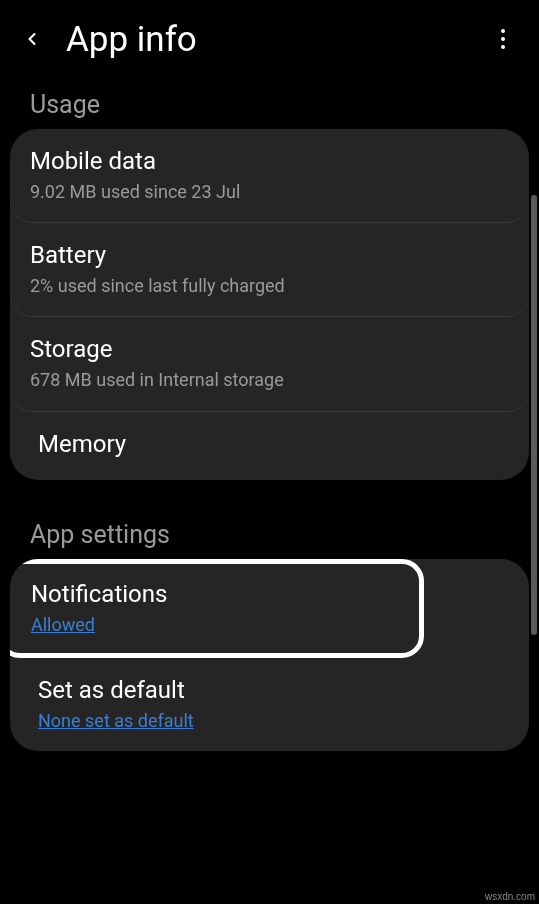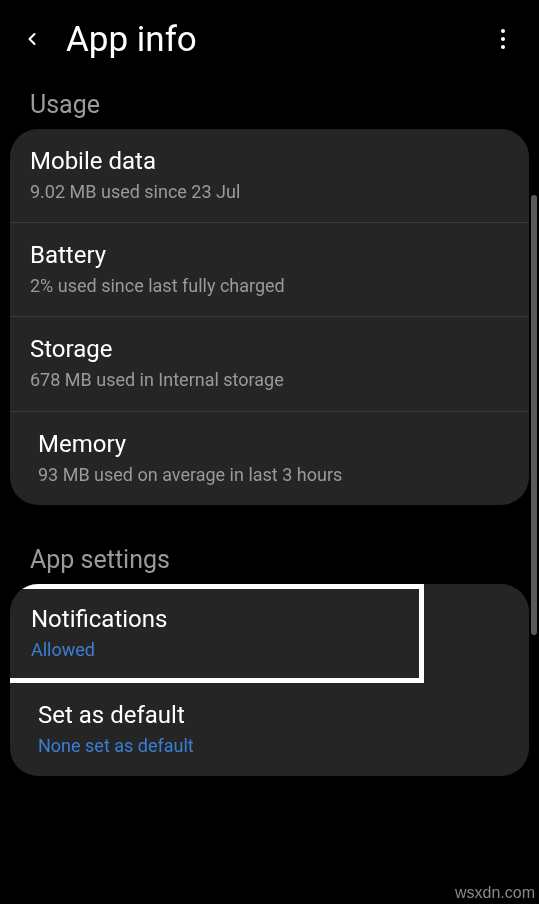--- a/index.html
+++ b/index.html
@@ -69,61 +69,63 @@
       padding: 12px 20px 10px 20px;
     }
     .card {
       background: #252525;
       border-radius: 28px;
       overflow: hidden;
     }
     .list-item {
       padding: 18px 20px 18px 20px;
       border-bottom: 1px solid #3a3a3a;
+      border-radius: 22px;
     }
     .list-item:last-child {
       border-bottom: none;
       padding-left: 28px;
     }
     .item-title {
       font-size: 24px;
       font-weight: 400;
       color: #ffffff;
       margin-bottom: 4px;
     }
     .item-subtitle {
       font-size: 18px;
       color: #9a9a9a;
       line-height: 1.4;
     }
     .item-subtitle-link {
       font-size: 18px;
       color: #3a7fd5;
       line-height: 1.4;
+      text-decoration: underline;
     }
     .highlighted {
       border: 5px solid #ffffff;
       margin-left: -12px;
       margin-right: 105px;
       padding: 16px 20px 16px 28px;
     }
     .scrollbar {
       position: absolute;
       right: 2px;
       top: 195px;
       width: 6px;
       height: 440px;
       background: #5a5a5a;
       border-radius: 3px;
     }
     .watermark {
       position: absolute;
       bottom: 2px;
       right: 4px;
-      font-size: 16px;
+      font-size: 10px;
       color: #888;
       font-family: Arial, sans-serif;
     }
     .spacer {
       height: 28px;
     }
   </style>
 </head>
 <body>
 
@@ -155,21 +157,20 @@
     <div class="list-item">
       <div class="item-title">Battery</div>
       <div class="item-subtitle">2% used since last fully charged</div>
     </div>
     <div class="list-item">
       <div class="item-title">Storage</div>
       <div class="item-subtitle">678 MB used in Internal storage</div>
     </div>
     <div class="list-item">
       <div class="item-title">Memory</div>
-      <div class="item-subtitle">93 MB used on average in last 3 hours</div>
     </div>
   </div>
 
   <div class="spacer"></div>
 
   <div class="section-label">App settings</div>
 
   <div class="card">
     <div class="list-item highlighted">
       <div class="item-title">Notifications</div>

